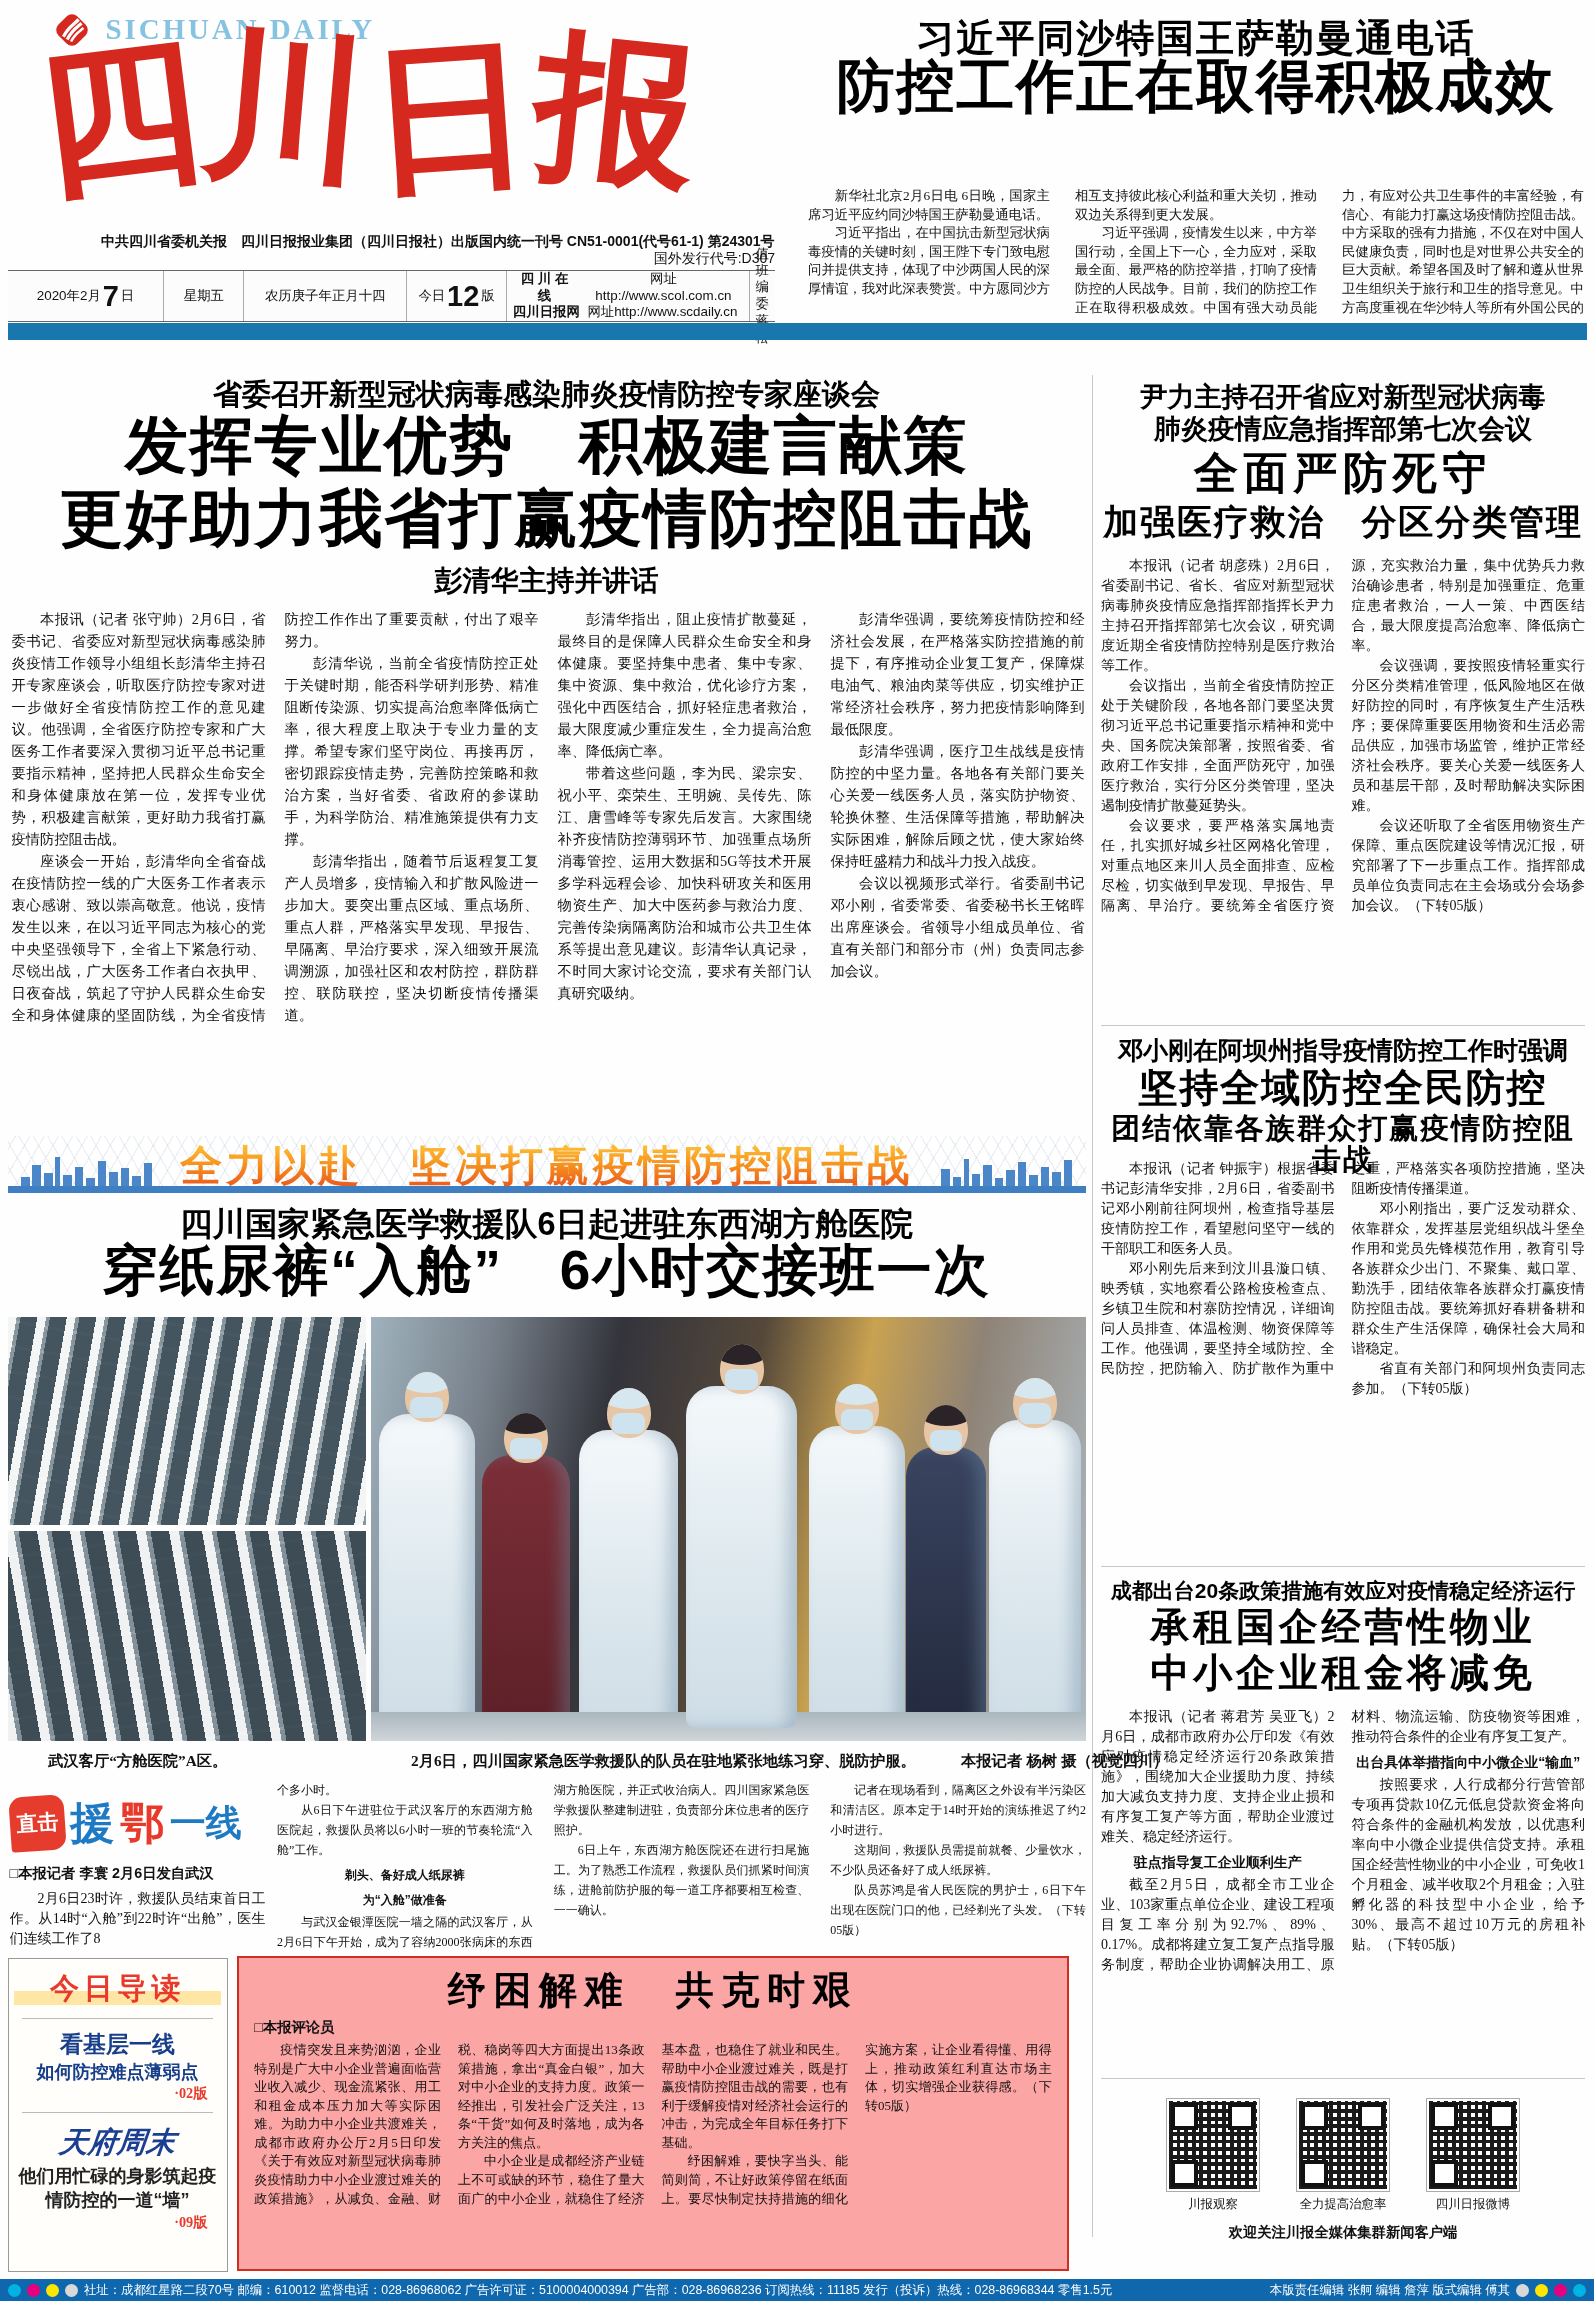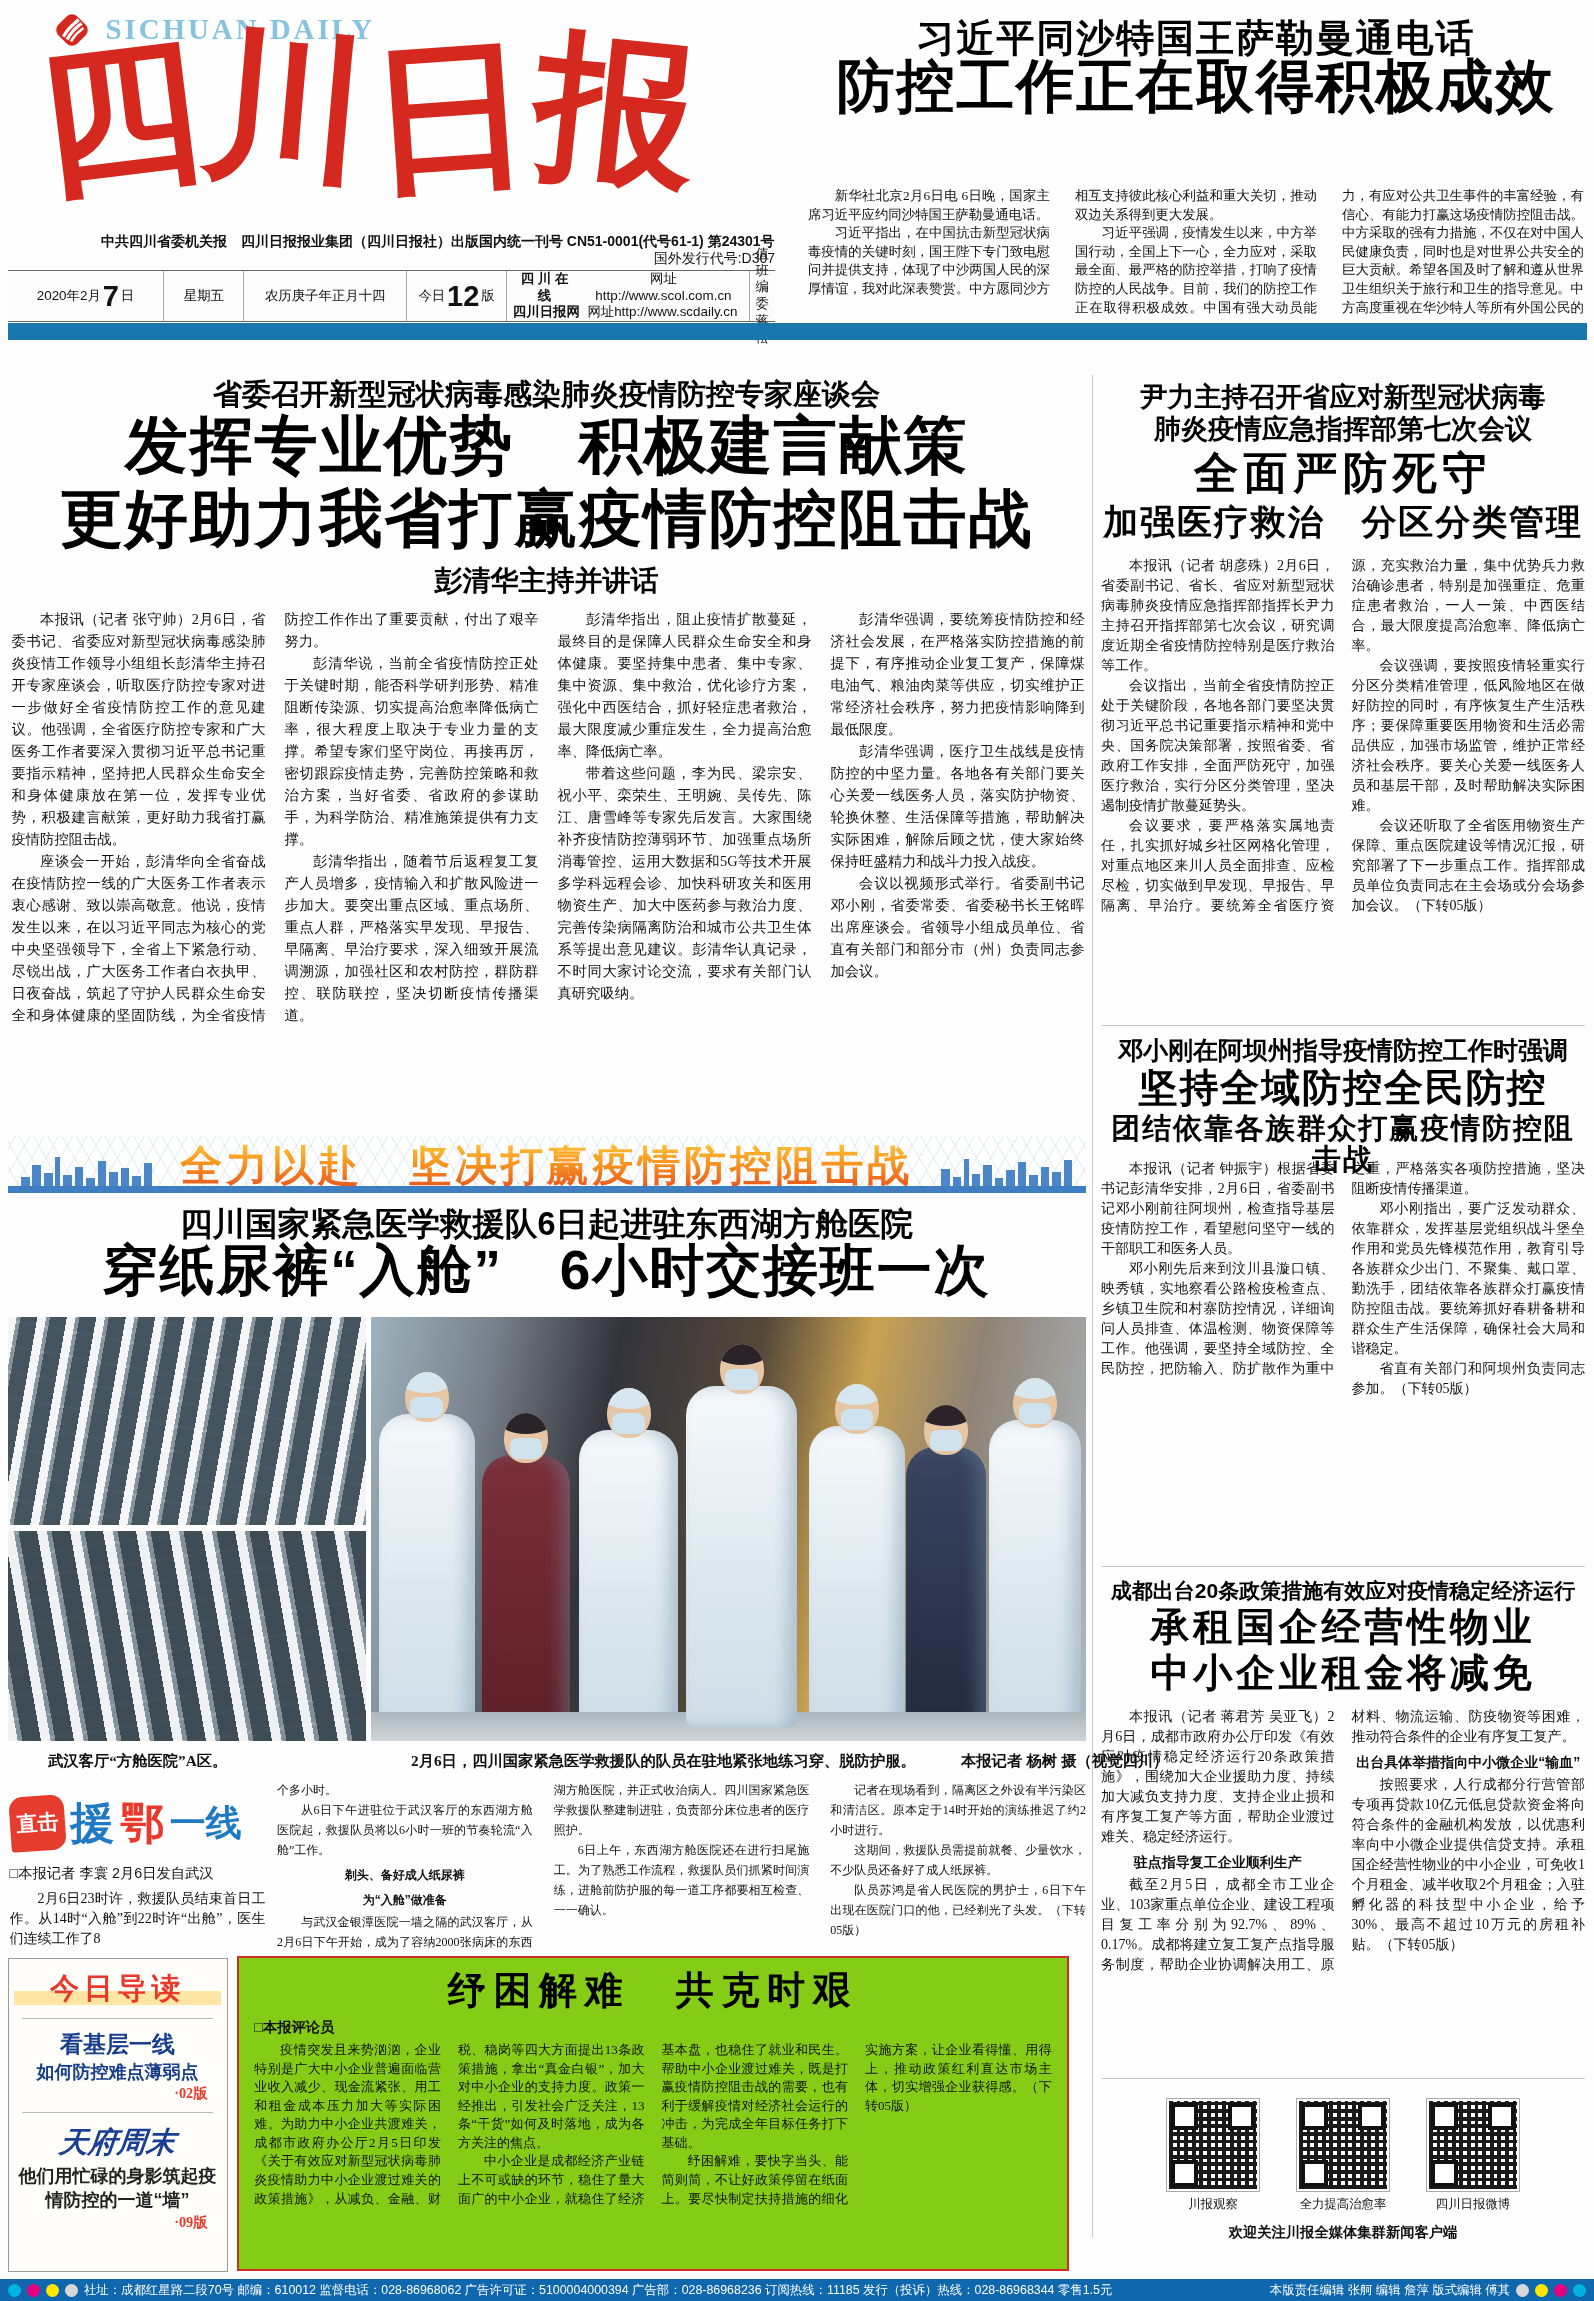--- a/index.html
+++ b/index.html
@@ -67,21 +67,21 @@
   #guide{border:1px solid #999;background:#fffefb}
   .guide-title{font-size:29px;font-weight:900;letter-spacing:4.8px;color:#e8392b;text-align:center;
     font-family:"Liberation Sans",sans-serif;background:linear-gradient(180deg,transparent 55%,rgba(255,200,60,.45) 55% 90%,transparent 90%)}
   .guide-item-title{font-size:23px;font-weight:900;color:#173e8a;text-align:center;font-family:"Liberation Sans",sans-serif}
   .guide-item-sub{font-size:18px;font-weight:700;color:#173e8a;text-align:center;font-family:Liberation Sans, sans-serif}
   .guide-page{font-size:14.3px;font-weight:700;color:#e8392b;text-align:right;padding-right:13.4px}
   .guide-brand{font-size:29px;font-weight:900;font-style:italic;color:#1b3f93;text-align:center;transform:skewX(-6deg)}
   .guide-item2{font-size:18px;font-weight:700;color:#222;text-align:center;line-height:1.35;font-family:"Liberation Sans",sans-serif}
   .guide-div{height:1px;background:#bbb;margin:9.6px 7.6px}
   
-  #editorial{border:2.9px solid #cf2f22;background:#84cc16}
+  #editorial{border:2.9px solid #cf2f22;background:#fca5a5}
   
   .qr{width:88px;height:88px;position:relative;border:2.9px solid #fff;outline:1px solid #aaa;
       background:repeating-linear-gradient(0deg,#1a1a1a 0 3.8px,transparent 3.8px 7.6px),
                  repeating-linear-gradient(90deg,#1a1a1a 0 3.8px,#fff 3.8px 7.6px)}
   .qr::before,.qr::after{content:"";position:absolute;width:19px;height:19px;border:4.8px solid #111;background:#fff;top:1.9px}
   .qr::before{left:1.9px}.qr::after{right:1.9px}
   .qr .fm{position:absolute;width:19px;height:19px;border:4.8px solid #111;background:#fff;bottom:1.9px;left:1.9px}
   .qr-label{font-size:12.4px;text-align:center;margin-top:4.8px;font-family:"Liberation Sans",sans-serif}
   
   #footer{background:#0f67ad;display:flex;align-items:center;padding:0 7.6px;gap:5.7px}
@@ -330,21 +330,21 @@
   <div class="abs caption" style="left:48px;top:1751px">武汉客厅“方舱医院”A区。</div>
   <div class="abs caption" style="left:411px;top:1751px">2月6日，四川国家紧急医学救援队的队员在驻地紧张地练习穿、脱防护服。</div>
   <div class="abs caption hei" style="left:961px;top:1751px;width:287px">本报记者 杨树 摄（视觉四川）</div>
 
   <div id="frontline" class="abs" style="left:9.6px;top:1793px;width:256px;height:61px">
     <span class="fl-red">直击</span>
     <span class="fl-blue" style="font-size:44px">援</span>
     <span class="fl-r" style="font-size:44px">鄂</span>
     <span class="fl-blue" style="font-size:36px">一线</span>
   </div>
-  <div class="abs hei" style="left:9.6px;top:1864px;width:256px;font-size:14.3px;font-weight:400">□本报记者 李寰 2月6日发自武汉</div>
+  <div class="abs hei" style="left:9.6px;top:1864px;width:256px;font-size:14.3px;font-weight:700">□本报记者 李寰 2月6日发自武汉</div>
   <div class="abs cols" style="left:9.6px;top:1889px;width:256px;height:63px;column-count:1;font-size:14px;line-height:20px">
     <p>2月6日23时许，救援队员结束首日工作。从14时“入舱”到22时许“出舱”，医生们连续工作了8</p>
   </div>
 
   <div class="abs cols" style="left:277px;top:1780px;width:809px;height:174px;column-count:3;column-gap:21px;font-size:12px;line-height:20px">
     <p class="noind">个多小时。</p>
     <p>从6日下午进驻位于武汉客厅的东西湖方舱医院起，救援队员将以6小时一班的节奏轮流“入舱”工作。</p>
     <p class="sub">剃头、备好成人纸尿裤</p>
     <p class="sub">为“入舱”做准备</p>
     <p>与武汉金银潭医院一墙之隔的武汉客厅，从2月6日下午开始，成为了容纳2000张病床的东西湖方舱医院，并正式收治病人。四川国家紧急医学救援队整建制进驻，负责部分床位患者的医疗照护。</p>

